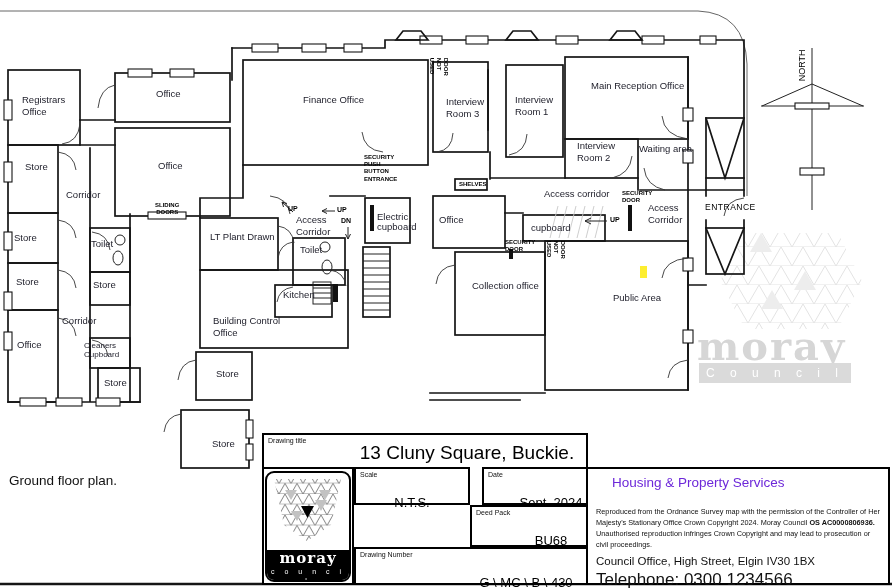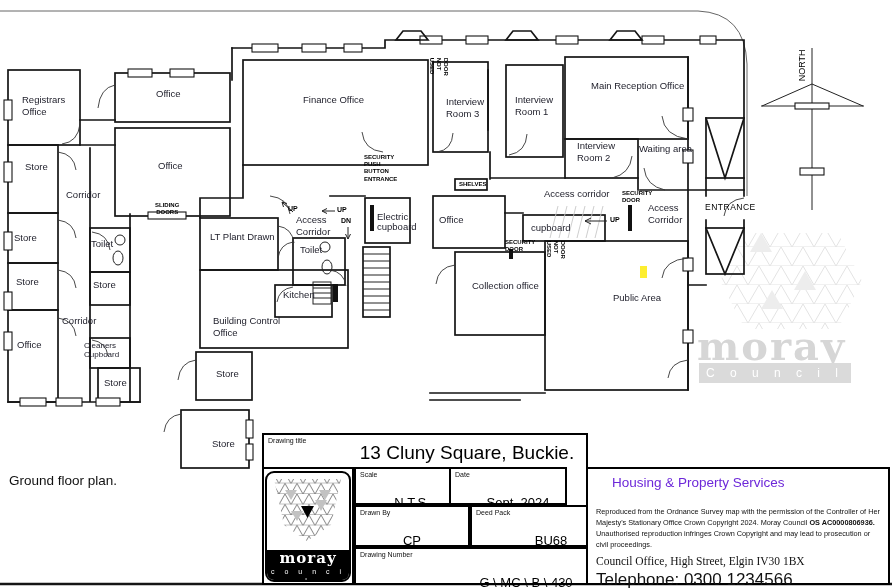--- a/index.html
+++ b/index.html
@@ -33,21 +33,21 @@
            border-radius:9px;box-sizing:border-box;overflow:hidden;background:#fff;}
   .logo-band{position:absolute;left:0;right:0;bottom:0;height:30px;background:#000;text-align:center;}
   .logo-word{font-family:"DejaVu Serif",serif;font-weight:bold;color:#fff;font-size:15px;
              line-height:17px;letter-spacing:1px;}
   .logo-sub{color:#fff;font-size:7px;letter-spacing:4px;line-height:9px;}
   
   .svc{position:absolute;left:586px;top:467px;width:304px;height:118px;border:2px solid #000;
        box-sizing:border-box;background:#fff;}
   .svc-title{position:absolute;left:24px;top:6px;font-size:13.5px;color:#6d28d9;}
   .svc-copy{position:absolute;left:8px;top:38px;width:286px;font-size:7.3px;line-height:1.5;color:#111;}
-  .svc-addr{position:absolute;left:8px;top:86px;font-size:11.5px;color:#111;font-family:Liberation Serif, serif;}
+  .svc-addr{position:absolute;left:8px;top:86px;font-size:11.5px;color:#111;}
   .svc-tel{position:absolute;left:8px;top:101px;font-size:17px;color:#111;}
 </style>
 </head>
 <body>
 
 <div id="stage">
 
   <div class="wm-word">moray</div>
   <div class="wm-band">C o u n c i l</div>
 
@@ -290,27 +290,23 @@
 
   <div class="tb" style="left:262px;top:433px;width:326px;height:152px">
     <span class="tb-label">Drawing title</span>
     <div class="tb-title-text">13 Cluny Square, Buckie.</div>
   </div>
   <div class="tb" style="left:262px;top:467px;width:92px;height:118px"></div>
   <div class="tb" style="left:354px;top:467px;width:116px;height:38px">
     <span class="tb-label">Scale</span>
     <div class="tb-val">N.T.S.</div>
   </div>
-  <div class="tb" style="left:449px;top:467px;width:118px;height:38px">
+  <div class="tb" style="left:482px;top:467px;width:118px;height:38px">
     <span class="tb-label">Date</span>
     <div class="tb-val" style="padding-left:20px">Sept. 2024</div>
-  </div>
-  <div class="tb" style="left:354px;top:505px;width:116px;height:42px">
-    <span class="tb-label">Drawn By</span>
-    <div class="tb-val">CP</div>
   </div>
   <div class="tb" style="left:470px;top:505px;width:118px;height:42px">
     <span class="tb-label">Deed Pack</span>
     <div class="tb-val" style="padding-left:44px">BU68</div>
   </div>
   <div class="tb" style="left:354px;top:547px;width:234px;height:38px">
     <span class="tb-label">Drawing Number</span>
     <div class="tb-val" style="padding-left:110px">G \ MC \ B \ 430</div>
   </div>
 

